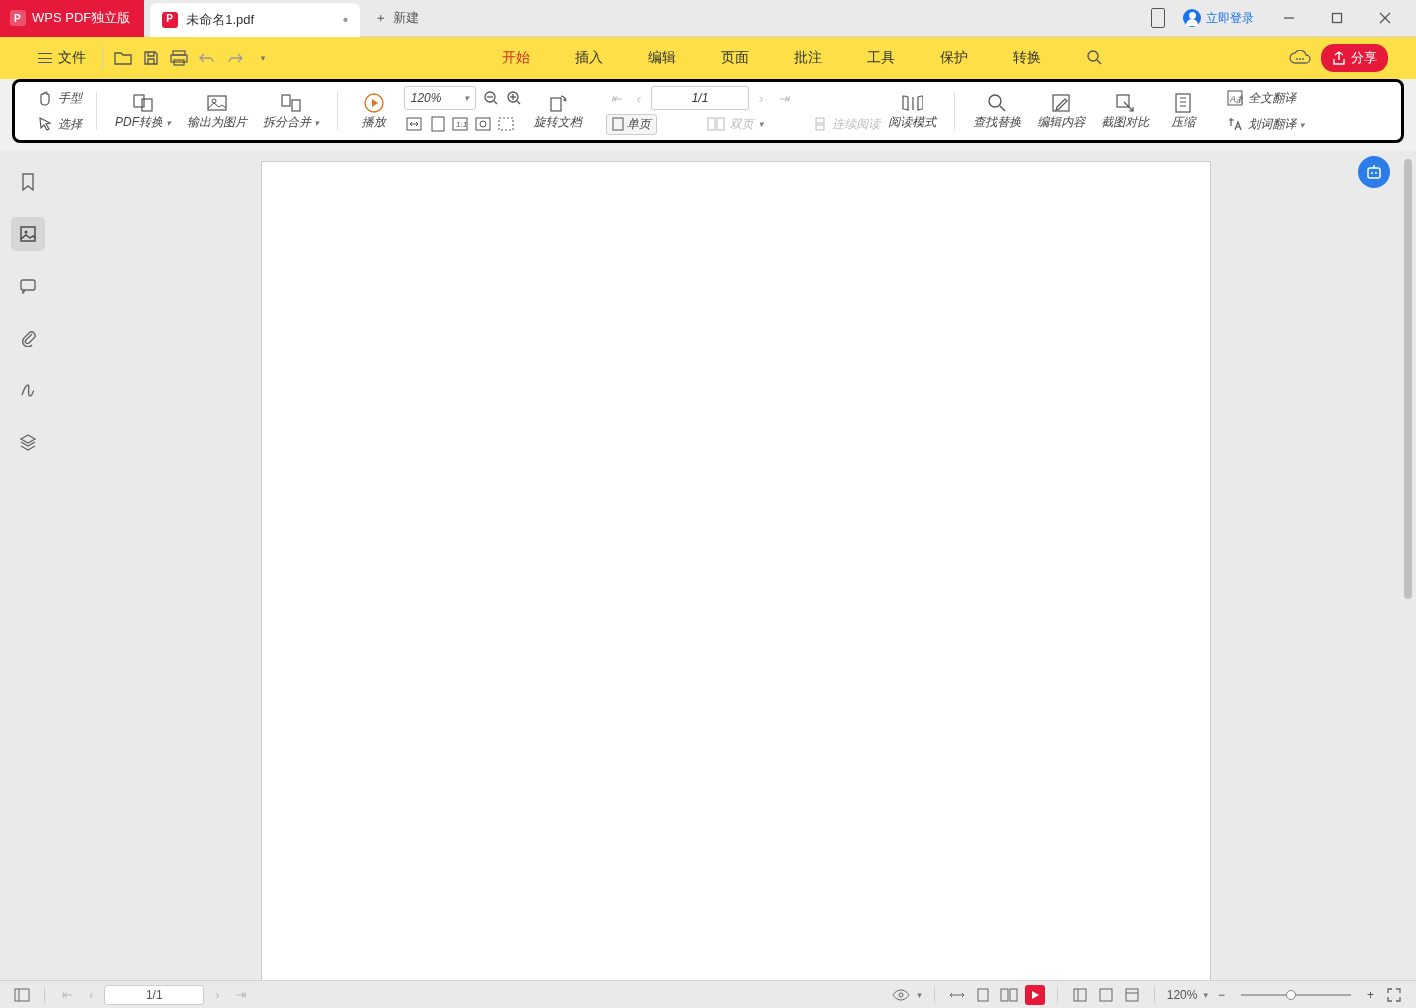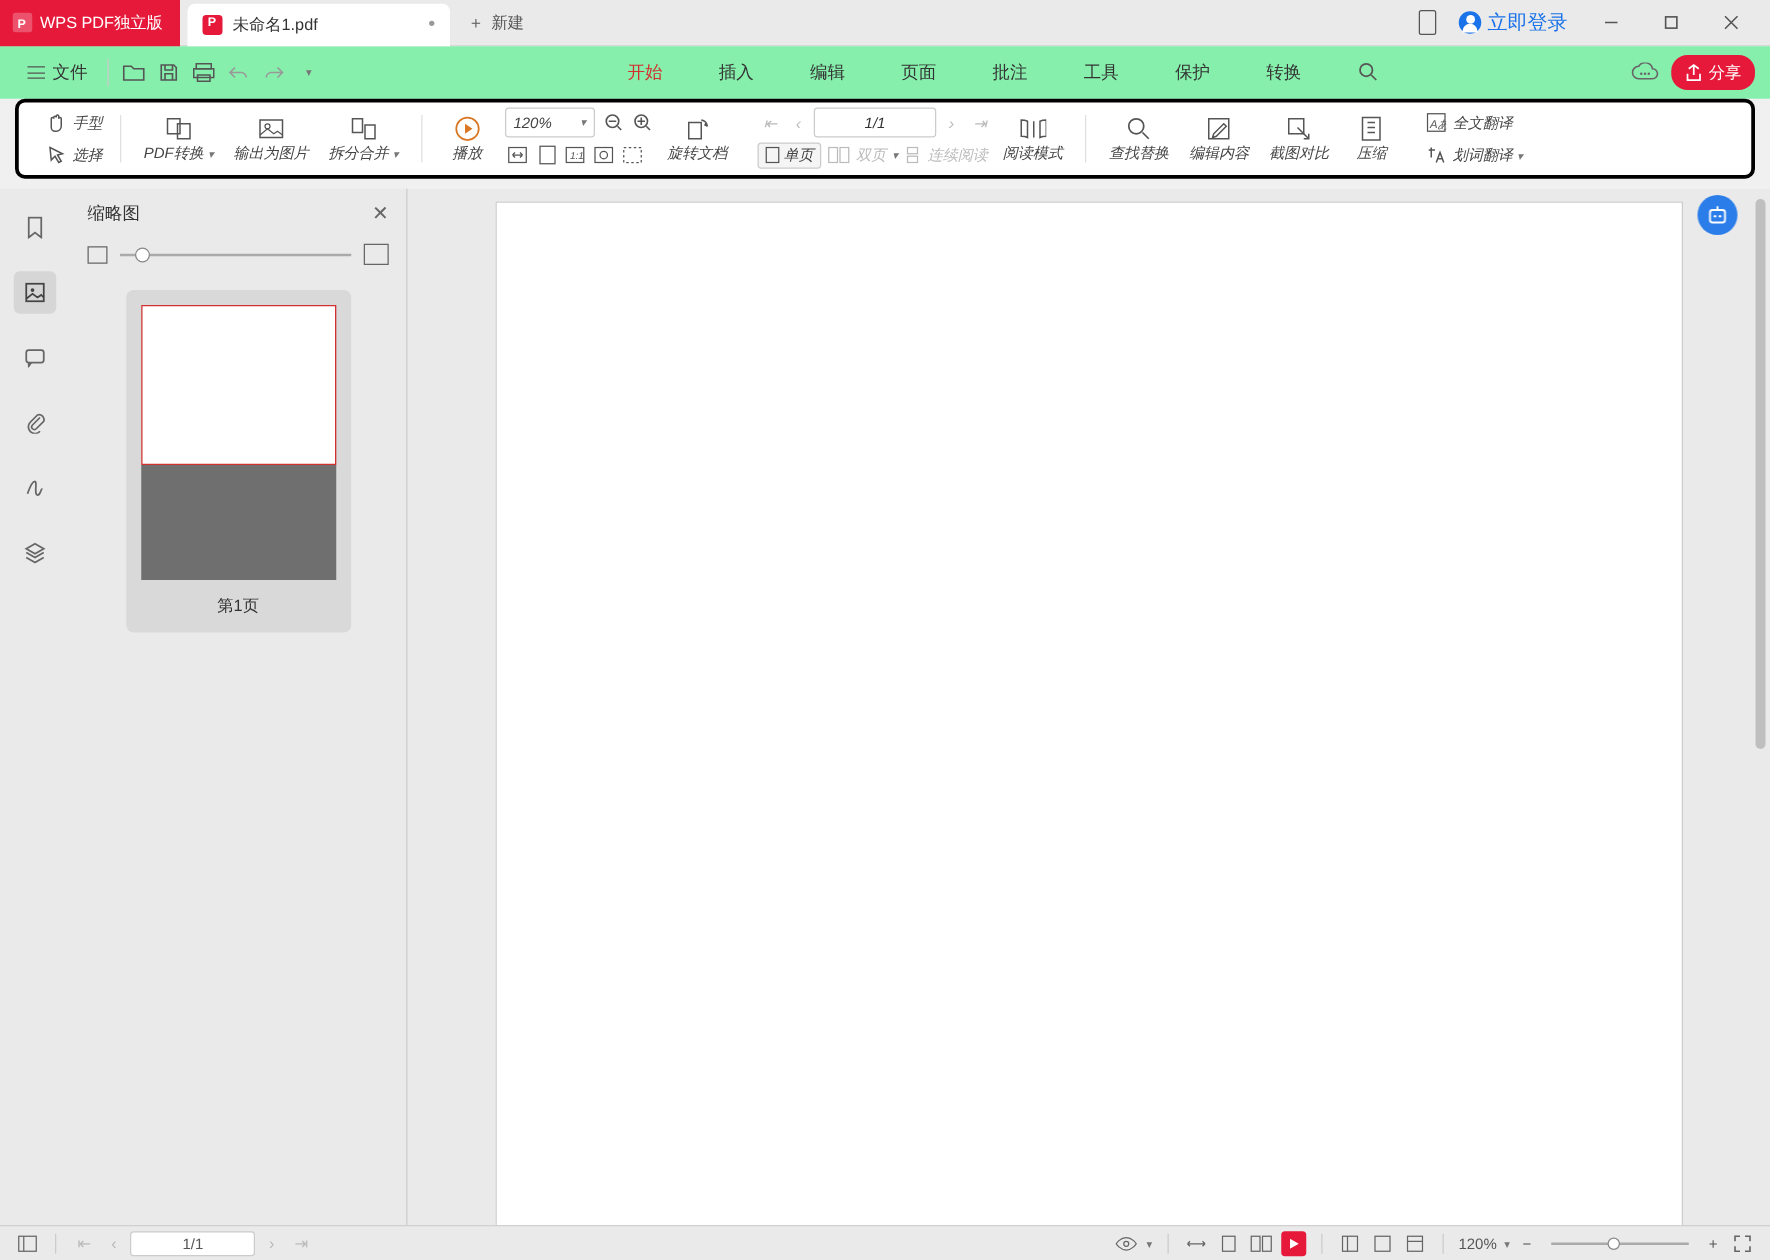--- a/index.html
+++ b/index.html
@@ -9,28 +9,28 @@
 .titlebar { height: 37px; background: #eaeaea; display: flex; align-items: center; border-bottom: 1px solid #d8d8d8; }
 .app-tab { background: #e6193a; color: #fff; height: 37px; display: flex; align-items: center; padding: 0 14px 0 10px; font-size: 13px; gap: 6px; }
 .app-tab .icn { width: 16px; height: 16px; display: inline-block; }
 .file-tab { background: #fff; height: 34px; margin-left: 6px; margin-top: 3px; border-radius: 6px 6px 0 0; display: flex; align-items: center; padding: 0 12px; font-size: 13px; color: #333; gap: 8px; min-width: 210px; }
 .file-tab .ficon { width: 16px; height: 16px; background: #e6193a; border-radius: 3px; position: relative; }
 .file-tab .ficon::after { content: "P"; color: #fff; font-size: 10px; position: absolute; left: 4px; top: 1px; font-weight: bold; }
 .file-tab .dot { color: #999; margin-left: auto; font-size: 16px; }
 .new-tab { margin-left: 14px; color: #555; font-size: 13px; display: flex; align-items: center; gap: 6px; }
 .titlebar-right { margin-left: auto; display: flex; align-items: center; gap: 2px; padding-right: 8px; }
 .win-btn { width: 46px; height: 37px; display: flex; align-items: center; justify-content: center; color: #555; }
-.login-btn { color: #1a73e8; font-size: 16px; display: flex; align-items: center; gap: 5px; margin-right: 10px; }
+.login-btn { color: #1a73e8; font-size: 12px; display: flex; align-items: center; gap: 5px; margin-right: 10px; }
 .login-btn .av { width: 18px; height: 18px; border-radius: 50%; background: #1a73e8; position: relative; }
 .login-btn .av::after { content: ""; position: absolute; width: 7px; height: 7px; background: #fff; border-radius: 50%; top: 3px; left: 5.5px; }
 .login-btn .av::before { content: ""; position: absolute; width: 12px; height: 7px; background: #fff; border-radius: 6px 6px 0 0; bottom: 1px; left: 3px; }
 .phone-icon { width: 14px; height: 20px; border: 1.4px solid #555; border-radius: 2px; }
 
 
-.menubar { height: 42px; background: #86efac; display: flex; align-items: center; padding: 0 12px; gap: 0; }
+.menubar { height: 42px; background: #fde047; display: flex; align-items: center; padding: 0 28px; gap: 0; }
 .file-menu { font-size: 14px; color: #333; padding: 0 10px; display: flex; align-items: center; gap: 6px; }
 .file-menu .ham { display: inline-block; width: 14px; height: 10px; border-top: 1.3px solid #555; border-bottom: 1.3px solid #555; position: relative; }
 .file-menu .ham::after { content: ""; position: absolute; top: 3.5px; left: 0; right: 0; border-top: 1.3px solid #555; }
 .menu-sep { width: 1px; height: 22px; background: #ccc; margin: 0 6px; }
 .menu-icn { width: 28px; height: 28px; display: flex; align-items: center; justify-content: center; color: #555; }
 .menu-tabs { display: flex; gap: 41px; margin-left: auto; margin-right: auto; font-size: 14px; color: #333; position: absolute; left: 500px; }
 .menu-tabs .tab { padding: 0 2px; cursor: pointer; }
 .menu-tabs .tab.active { color: #d32f2f; font-weight: 500; }
 .menubar-right { margin-left: auto; display: flex; align-items: center; gap: 10px; }
 .cloud-icn { color: #555; }
@@ -42,21 +42,21 @@
 .ribbon-sep { width: 1px; background: #e0e0e0; margin: 4px 4px; }
 .rbtn-stack { display: flex; flex-direction: column; gap: 2px; align-items: flex-start; font-size: 12px; color: #444; }
 .rbtn-stack .row { display: flex; align-items: center; gap: 5px; height: 24px; }
 .rbtn { display: flex; flex-direction: column; align-items: center; gap: 0; font-size: 12px; color: #444; padding: 0 4px; min-width: 44px; }
 .rbtn .icn { width: 22px; height: 22px; display: flex; align-items: center; justify-content: center; }
 .ricn { width: 18px; height: 18px; display: flex; align-items: center; justify-content: flex-end; color: #555; }
 .zoom-input { border: 1px solid #ccc; border-radius: 3px; width: 72px; height: 24px; font-size: 12px; padding: 0 6px; display: flex; align-items: center; justify-content: space-between; }
 .page-input { border: 1px solid #ccc; border-radius: 3px; width: 98px; height: 24px; font-size: 12px; display: flex; align-items: center; justify-content: center; color: #333; }
 .nav-arr { color: #bbb; padding: 0 5px; font-size: 13px; }
 .toggleb { border: 1px solid #ccc; border-radius: 3px; padding: 1px 5px; display: flex; align-items: center; gap: 3px; font-size: 12px; background: #f5f5f5; }
-.disabled { color: #bbb; }
+.disabled { color: #bbb; margin-left: 45px; }
 
 
 .main { display: flex; height: calc(1008px - 37px - 42px - 72px - 28px); }
 .side-rail { width: 56px; background: #eaeaea; display: flex; flex-direction: column; align-items: center; padding-top: 14px; gap: 18px; }
 .side-rail .sbtn { width: 34px; height: 34px; display: flex; align-items: center; justify-content: center; border-radius: 5px; color: #666; }
 .side-rail .sbtn.active { background: #d6d6d6; color: #333; }
 .panel { width: 270px; background: #eaeaea; padding: 10px 14px; border-right: 1px solid #ccc; }
 .panel-head { display: flex; align-items: center; justify-content: space-between; font-size: 14px; color: #333; margin-bottom: 14px; }
 .panel-head .close { color: #666; font-size: 16px; }
 .zoom-row { display: flex; align-items: center; gap: 10px; margin-bottom: 20px; }
@@ -468,39 +468,20 @@
           <path d="M3 14c2-6 4-10 6-10s-1 11 2 11 2-5 4-5" fill="none" stroke="#666" stroke-width="1.4"></path>
         </svg>
       </div>
     <div class="sbtn">
         <svg width="18" height="18">
           <path d="M9 2l7 4-7 4-7-4z M2 9l7 4 7-4 M2 13l7 4 7-4" fill="none" stroke="#666" stroke-width="1.4"></path>
         </svg>
       </div>
   </div>
 
-  <div class="panel">
-    <div class="panel-head">
-      <span>缩略图</span>
-      <span class="close">✕</span>
-    </div>
-    <div class="zoom-row">
-      <div class="zimg"></div>
-      <div class="slider">
-          <div class="knob"></div>
-        </div>
-      <div class="zimg" style="width:20px;height:17px"></div>
-    </div>
-    <div class="thumb-card">
-      <div class="thumb-page">
-        <div class="sel"></div>
-      </div>
-      <div class="thumb-label">第1页</div>
-    </div>
-  </div>
 
   <div class="canvas">
     <div class="page"></div>
     <div class="scroll-track">
         <div class="scroll-thumb"></div>
       </div>
   </div>
 </div>
 
 <div class="fab">

